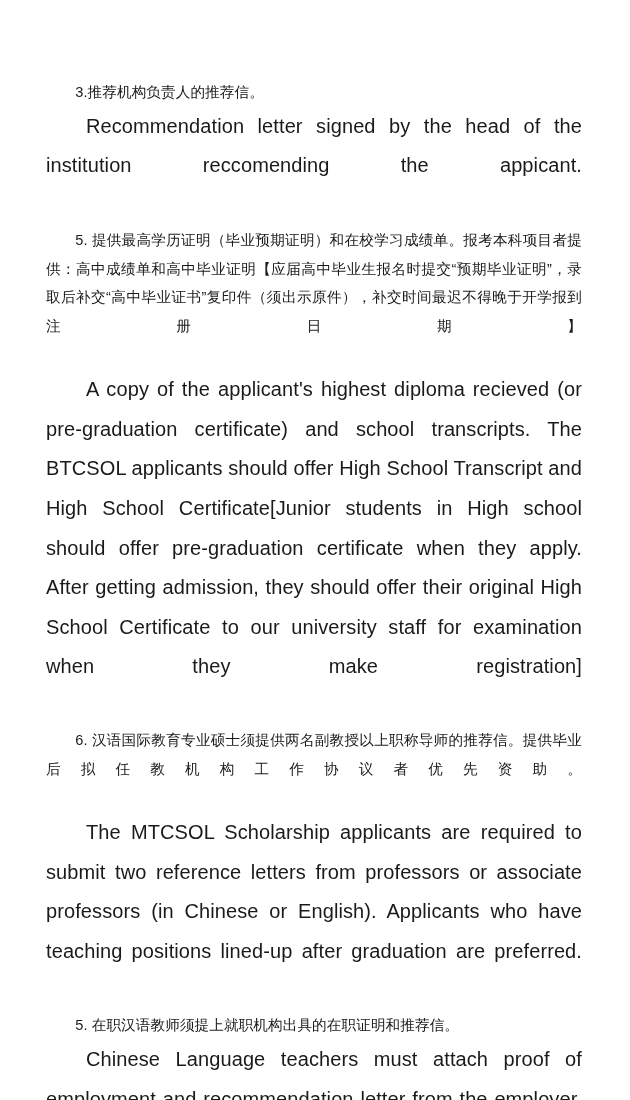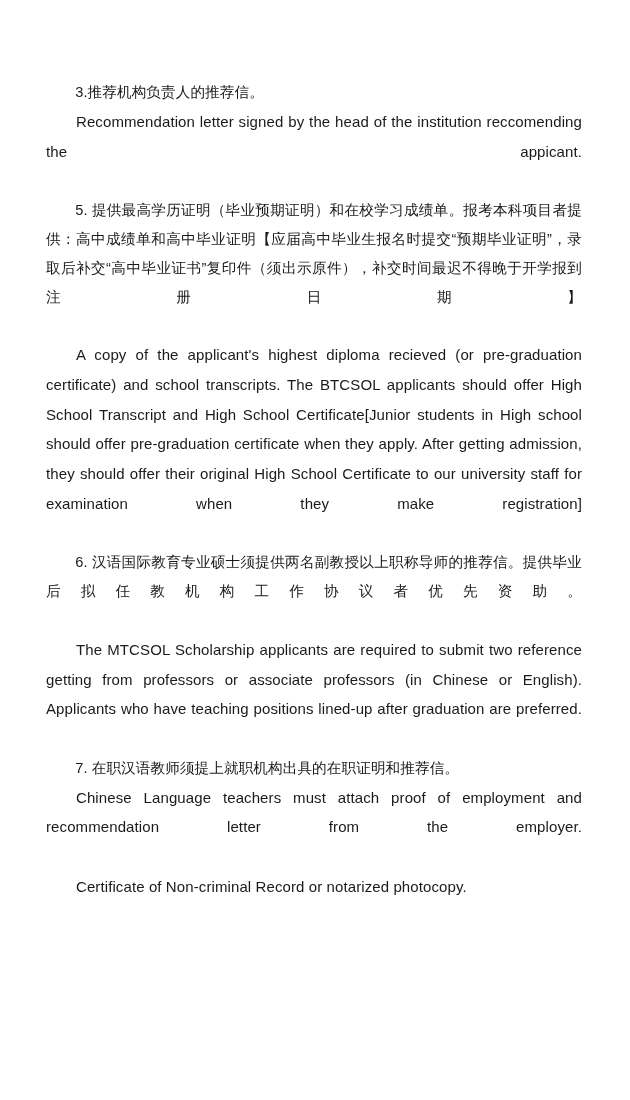--- a/index.html
+++ b/index.html
@@ -34,21 +34,21 @@
   }
   p.indent {
     text-indent: 2em;
   }
   .cn {
     font-family: "Liberation Sans", sans-serif;
     font-size: 14.6px;
   }
   .en {
     font-family: "Liberation Sans", sans-serif;
-    font-size: 15px;
+    font-size: 20px;
   }
   
   .just {
     text-align: justify;
   }
   .just::after {
     content: "";
     display: inline-block;
     width: 100%;
   }
@@ -62,22 +62,22 @@
 <div class="page">
   <div class="doc-body">
 
     <p class="indent cn nojust">3.推荐机构负责人的推荐信。</p>
     <p class="indent en just">Recommendation letter signed by the head of the institution reccomending the appicant.</p>
 
     <p class="indent cn just">5. 提供最高学历证明（毕业预期证明）和在校学习成绩单。报考本科项目者提供：高中成绩单和高中毕业证明【应届高中毕业生报名时提交“预期毕业证明”，录取后补交“高中毕业证书”复印件（须出示原件），补交时间最迟不得晚于开学报到注册日期】</p>
     <p class="indent en just">A copy of the applicant's highest diploma recieved (or pre-graduation certificate) and school transcripts. The BTCSOL applicants should offer High School Transcript and High School Certificate[Junior students in High school should offer pre-graduation certificate when they apply.   After getting admission, they should offer their original High School Certificate to our university staff for examination when they make registration]</p>
 
     <p class="indent cn just">6. 汉语国际教育专业硕士须提供两名副教授以上职称导师的推荐信。提供毕业后拟任教机构工作协议者优先资助。</p>
-    <p class="indent en just">The MTCSOL Scholarship applicants are required to submit two reference getting from professors or associate professors (in Chinese or English). Applicants who have teaching positions lined-up after graduation are preferred.</p>
+    <p class="indent en just">The MTCSOL Scholarship applicants are required to submit two reference letters from professors or associate professors (in Chinese or English). Applicants who have teaching positions lined-up after graduation are preferred.</p>
 
-    <p class="indent cn nojust">7. 在职汉语教师须提上就职机构出具的在职证明和推荐信。</p>
+    <p class="indent cn nojust">5. 在职汉语教师须提上就职机构出具的在职证明和推荐信。</p>
     <p class="indent en just">Chinese Language teachers must attach proof of employment and recommendation letter from the employer.</p>
 
 
     <p class="indent en nojust">Certificate of Non-criminal Record or notarized photocopy.</p>
 
   </div>
 </div>
 
 </body></html>

